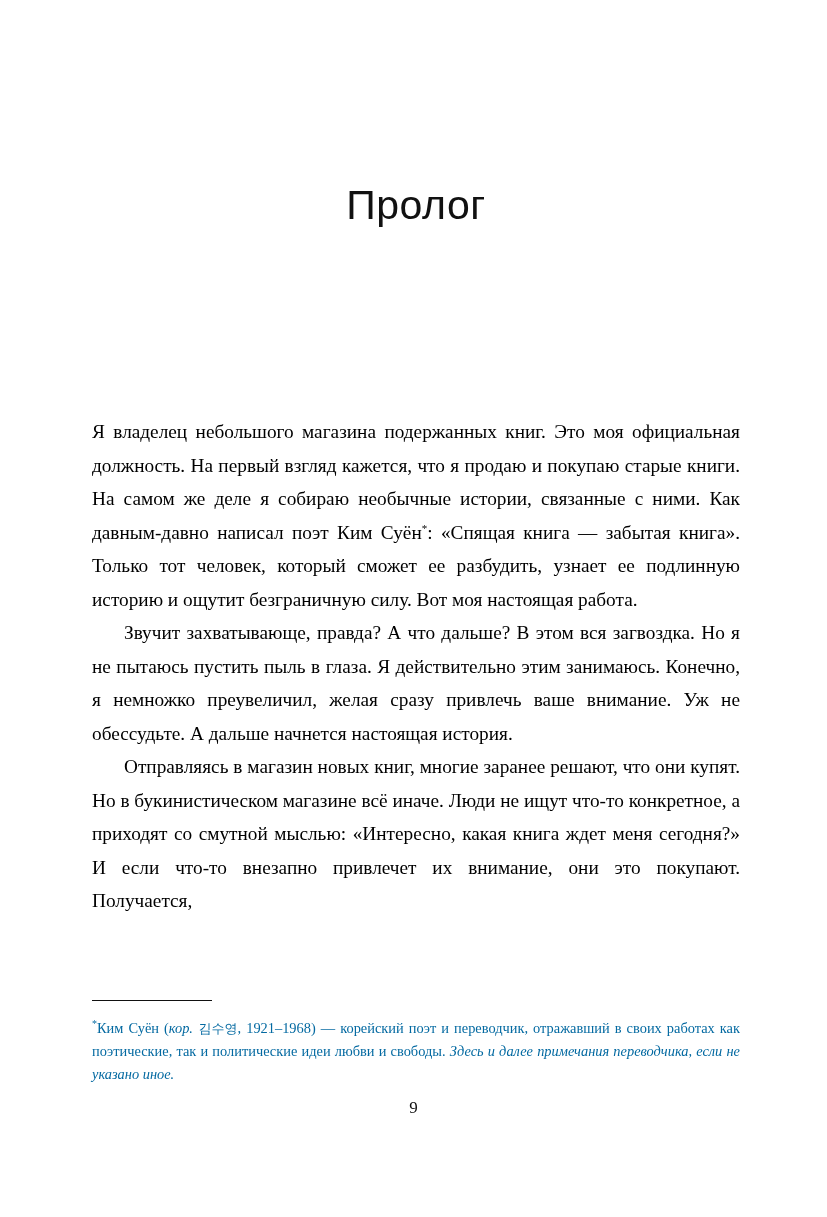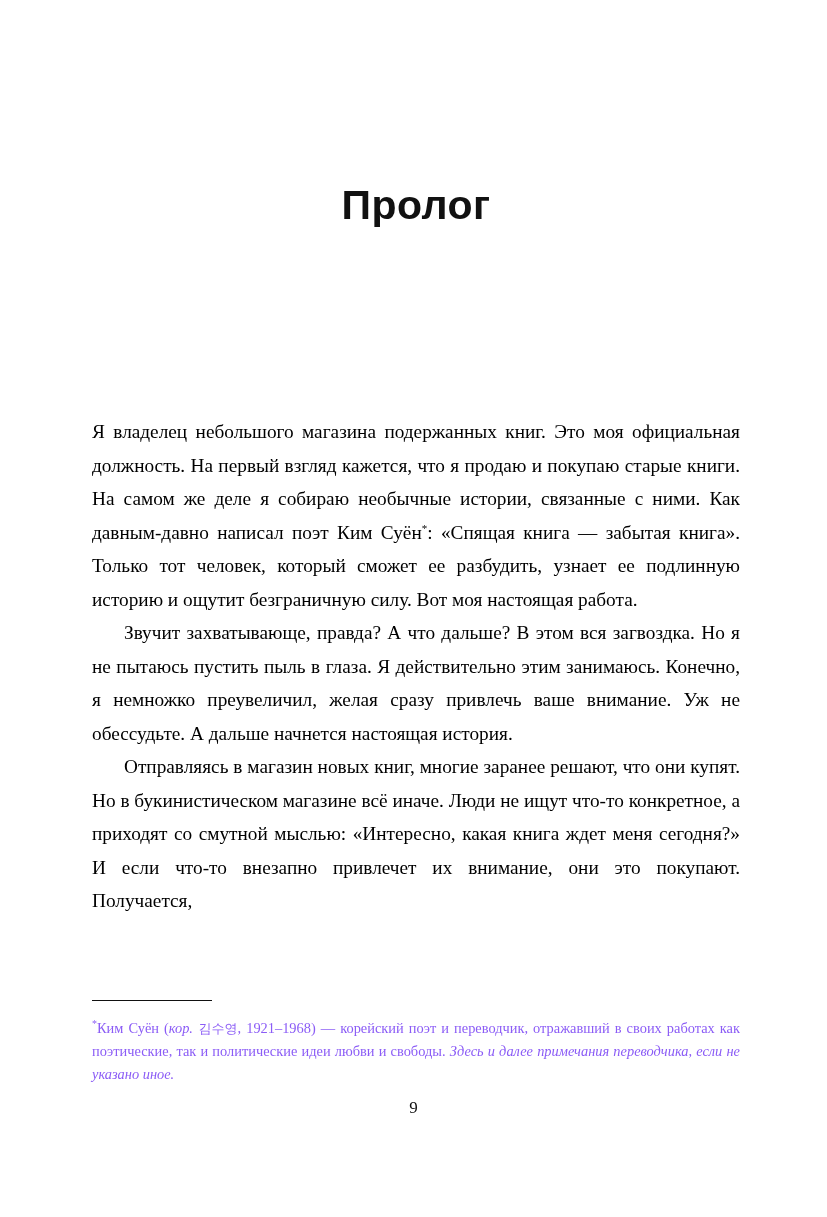--- a/index.html
+++ b/index.html
@@ -19,21 +19,21 @@
   }
   .content {
     position: absolute;
     left: 92px;
     top: 0;
     width: 648px;
     height: 1217px;
   }
   .chapter-title {
     font-family: "Liberation Sans", "DejaVu Sans", sans-serif;
-    font-weight: bold;
+    font-weight: normal;
     font-size: 41px;
     letter-spacing: 0.5px;
     text-align: center;
     margin: 0;
     padding-top: 182px;
     color: #111111;
   }
   .body-block {
     margin-top: 186px;
   }
@@ -59,21 +59,21 @@
     width: 120px;
     height: 1px;
     background: #111111;
     margin: 0 0 11px 0;
   }
   .footnote-text {
     font-size: 14.4px;
     line-height: 23px;
     text-align: justify;
     margin: 0;
-    color: #8b5cf6;
+    color: #0369a1;
   }
   .footnote-text .mark {
     vertical-align: super;
     font-size: 10px;
   }
   .footnote-text i {
     font-style: italic;
   }
   .fn-ref {
     vertical-align: super;

